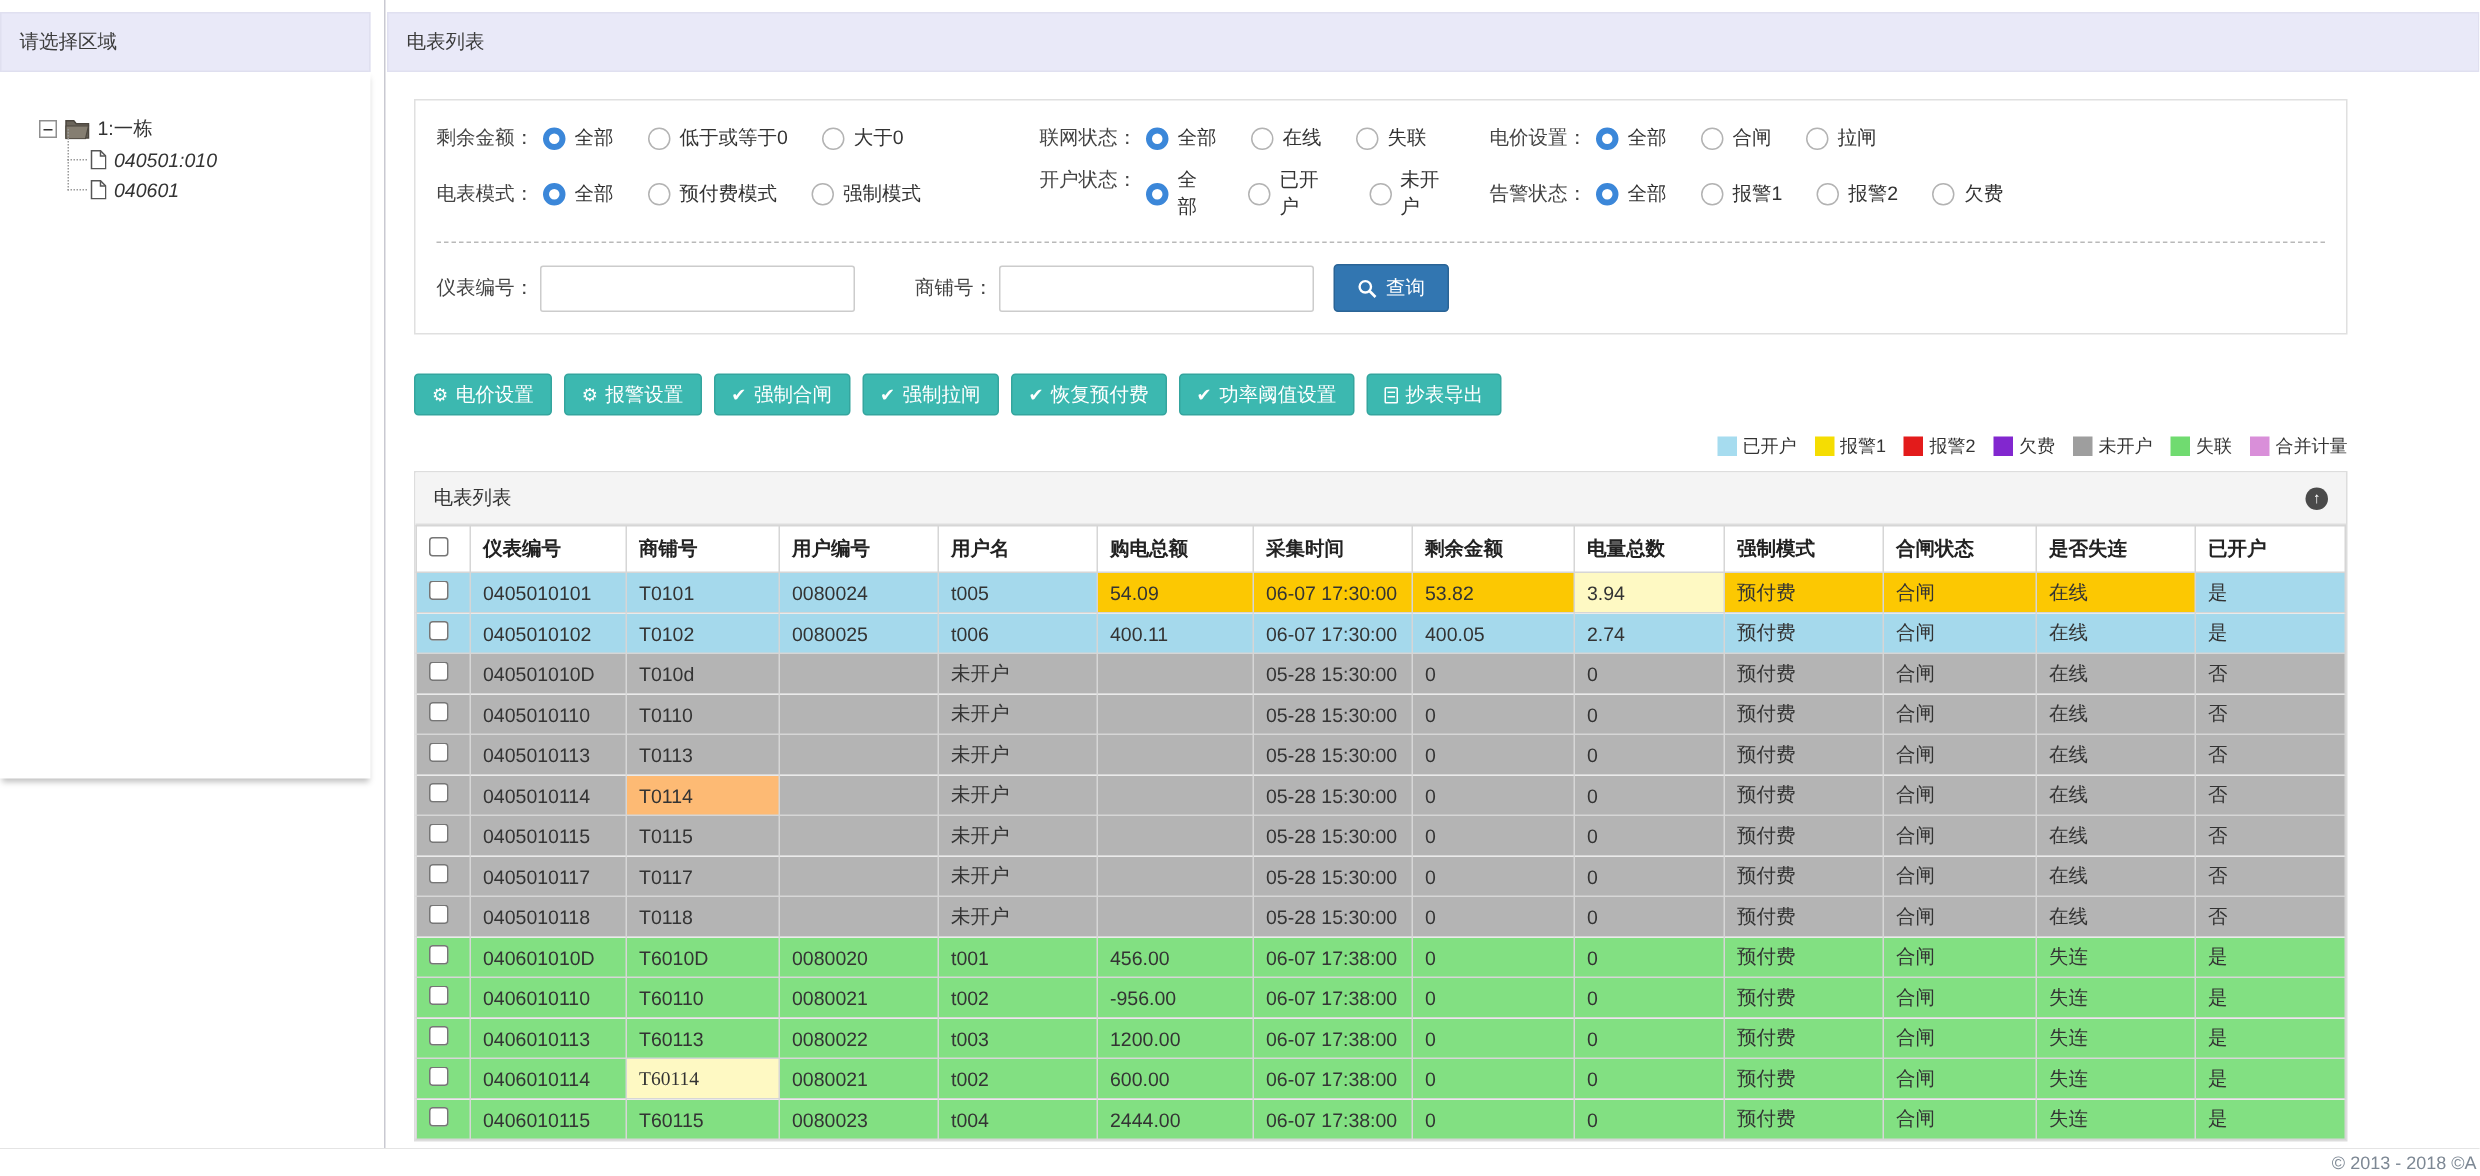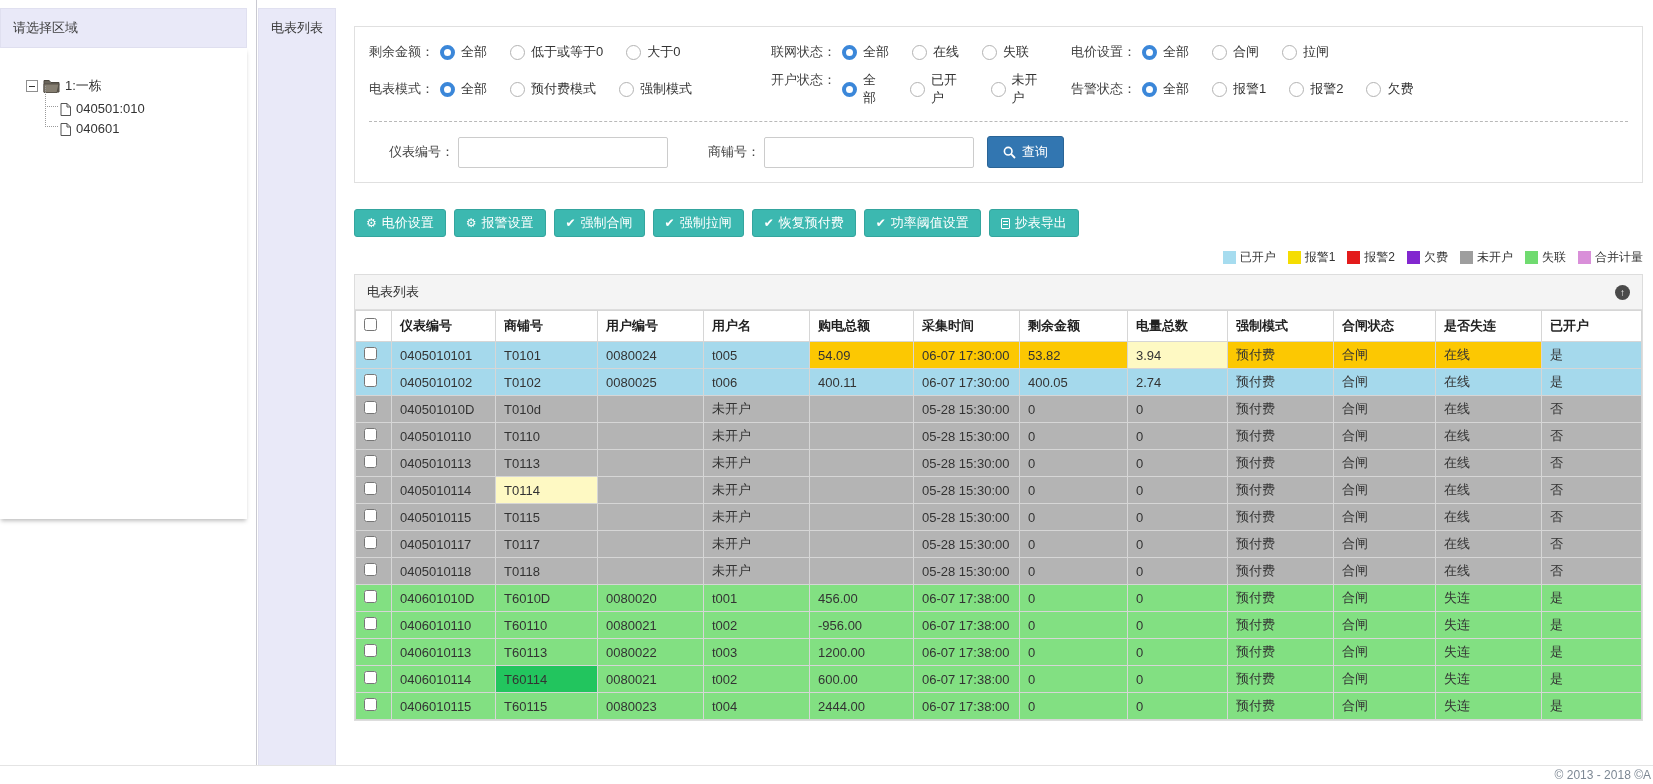--- a/index.html
+++ b/index.html
@@ -34,51 +34,51 @@
     position:relative; flex:none; cursor:pointer;
   }
   .expander::before {
     content:''; position:absolute; left:2px; right:2px; top:5px;
     border-top:1px solid #333;
   }
   .node-icon { display:inline-flex; align-items:center; flex:none; }
   .node-label { white-space:nowrap; }
   .tree-children { margin-left:18px; }
   .tree-node {
-    position:relative; display:flex; align-items:flex-end; gap:5px;
-    height:20px; padding-left:16px; cursor:pointer;
+    position:relative; display:flex; align-items:center; gap:5px;
+    height:20px; padding-left:16px; cursor:pointer;font-style:italic;
   }
   .tree-node::before {
     content:''; position:absolute; left:1px; top:-10px;
     width:12px; height:20px;
     border-left:1px dotted #9a9a9a; border-bottom:1px dotted #9a9a9a;
   }
 
   
-  .main { flex:1; display:flex; flex-direction:row; padding:8px 0 0 1px; overflow:hidden; }
+  .main { flex:1; display:flex; flex-direction:column; padding:8px 0 0 1px; overflow:hidden; }
   .content { flex:1; padding:18px 0 0 18px; overflow:hidden; }
   .content-inner { width:1289px; }
 
   
   .filter-box { border:1px solid #e0e0e0; padding:16px 14px 14px 14px; background:#fff; }
   .filter-row { display:flex; align-items:center; margin-bottom:10px; }
   .filter-row:nth-of-type(2) { margin-bottom:0; }
   .filter-group { display:flex; align-items:flex-start; }
   .filter-group:nth-child(1) { width:402px; }
   .filter-group:nth-child(2) { width:300px; }
   .filter-label { color:#444; margin-right:6px; white-space:nowrap; }
   .radio-option { display:inline-flex; align-items:center; gap:6px; margin-right:23px; cursor:pointer; }
   .radio {
     width:15px; height:15px; border-radius:50%;
     border:1px solid #b3b3b3; background:#fff; display:inline-block; flex:none;
   }
   .radio.checked { border:4px solid #3b87d9; }
   .dash-divider { border-top:1px dashed #b9b9b9; margin:14px 0; }
   .search-row { display:flex; align-items:center; }
-  .input-label { color:#444; margin-right:4px; white-space:nowrap;margin-left:20px; }
+  .input-label { color:#444; margin-right:4px; white-space:nowrap; }
   .text-input {
     width:210px; height:31px; border:1px solid #ccc; border-radius:2px;
     padding:0 8px; font-size:13px; font-family:inherit; color:#333; background:#fff;
   }
   .shop-label { margin-left:40px; }
   .search-btn {
     margin-left:13px; height:32px; padding:0 15px;
     background:#3276b1; border:1px solid #2a6496; border-radius:3px;
     color:#fff; font-size:13px; font-family:inherit;
     display:inline-flex; align-items:center; gap:6px; cursor:pointer;
@@ -479,21 +479,21 @@
                   <td style="background: rgb(180, 180, 180);">0</td>
                   <td style="background: rgb(180, 180, 180);">0</td>
                   <td style="background: rgb(180, 180, 180);">预付费</td>
                   <td style="background: rgb(180, 180, 180);">合闸</td>
                   <td style="background: rgb(180, 180, 180);">在线</td>
                   <td style="background: rgb(180, 180, 180);">否</td>
                 </tr>
                 <tr>
                   <td class="cell-checkbox" style="background: rgb(180, 180, 180);"><input type="checkbox" style=""></td>
                   <td style="background: rgb(180, 180, 180);">0405010114</td>
-                  <td style="background: #fef9c3;">T0114</td>
+                  <td style="background: #fdba74;">T0114</td>
                   <td style="background: rgb(180, 180, 180);"></td>
                   <td style="background: rgb(180, 180, 180);">未开户</td>
                   <td style="background: rgb(180, 180, 180);"></td>
                   <td style="background: rgb(180, 180, 180);">05-28 15:30:00</td>
                   <td style="background: rgb(180, 180, 180);">0</td>
                   <td style="background: rgb(180, 180, 180);">0</td>
                   <td style="background: rgb(180, 180, 180);">预付费</td>
                   <td style="background: rgb(180, 180, 180);">合闸</td>
                   <td style="background: rgb(180, 180, 180);">在线</td>
                   <td style="background: rgb(180, 180, 180);">否</td>
@@ -584,21 +584,21 @@
                   <td style="background: rgb(130, 224, 130);">0</td>
                   <td style="background: rgb(130, 224, 130);">0</td>
                   <td style="background: rgb(130, 224, 130);">预付费</td>
                   <td style="background: rgb(130, 224, 130);">合闸</td>
                   <td style="background: rgb(130, 224, 130);">失连</td>
                   <td style="background: rgb(130, 224, 130);">是</td>
                 </tr>
                 <tr>
                   <td class="cell-checkbox" style="background: rgb(130, 224, 130);"><input type="checkbox" style=""></td>
                   <td style="background: rgb(130, 224, 130);">0406010114</td>
-                  <td style="background: #22c55e;">T60114</td>
+                  <td style="background: #fef9c3; font-family: Liberation Serif, serif;">T60114</td>
                   <td style="background: rgb(130, 224, 130);">0080021</td>
                   <td style="background: rgb(130, 224, 130);">t002</td>
                   <td style="background: rgb(130, 224, 130);">600.00</td>
                   <td style="background: rgb(130, 224, 130);">06-07 17:38:00</td>
                   <td style="background: rgb(130, 224, 130);">0</td>
                   <td style="background: rgb(130, 224, 130);">0</td>
                   <td style="background: rgb(130, 224, 130);">预付费</td>
                   <td style="background: rgb(130, 224, 130);">合闸</td>
                   <td style="background: rgb(130, 224, 130);">失连</td>
                   <td style="background: rgb(130, 224, 130);">是</td>

